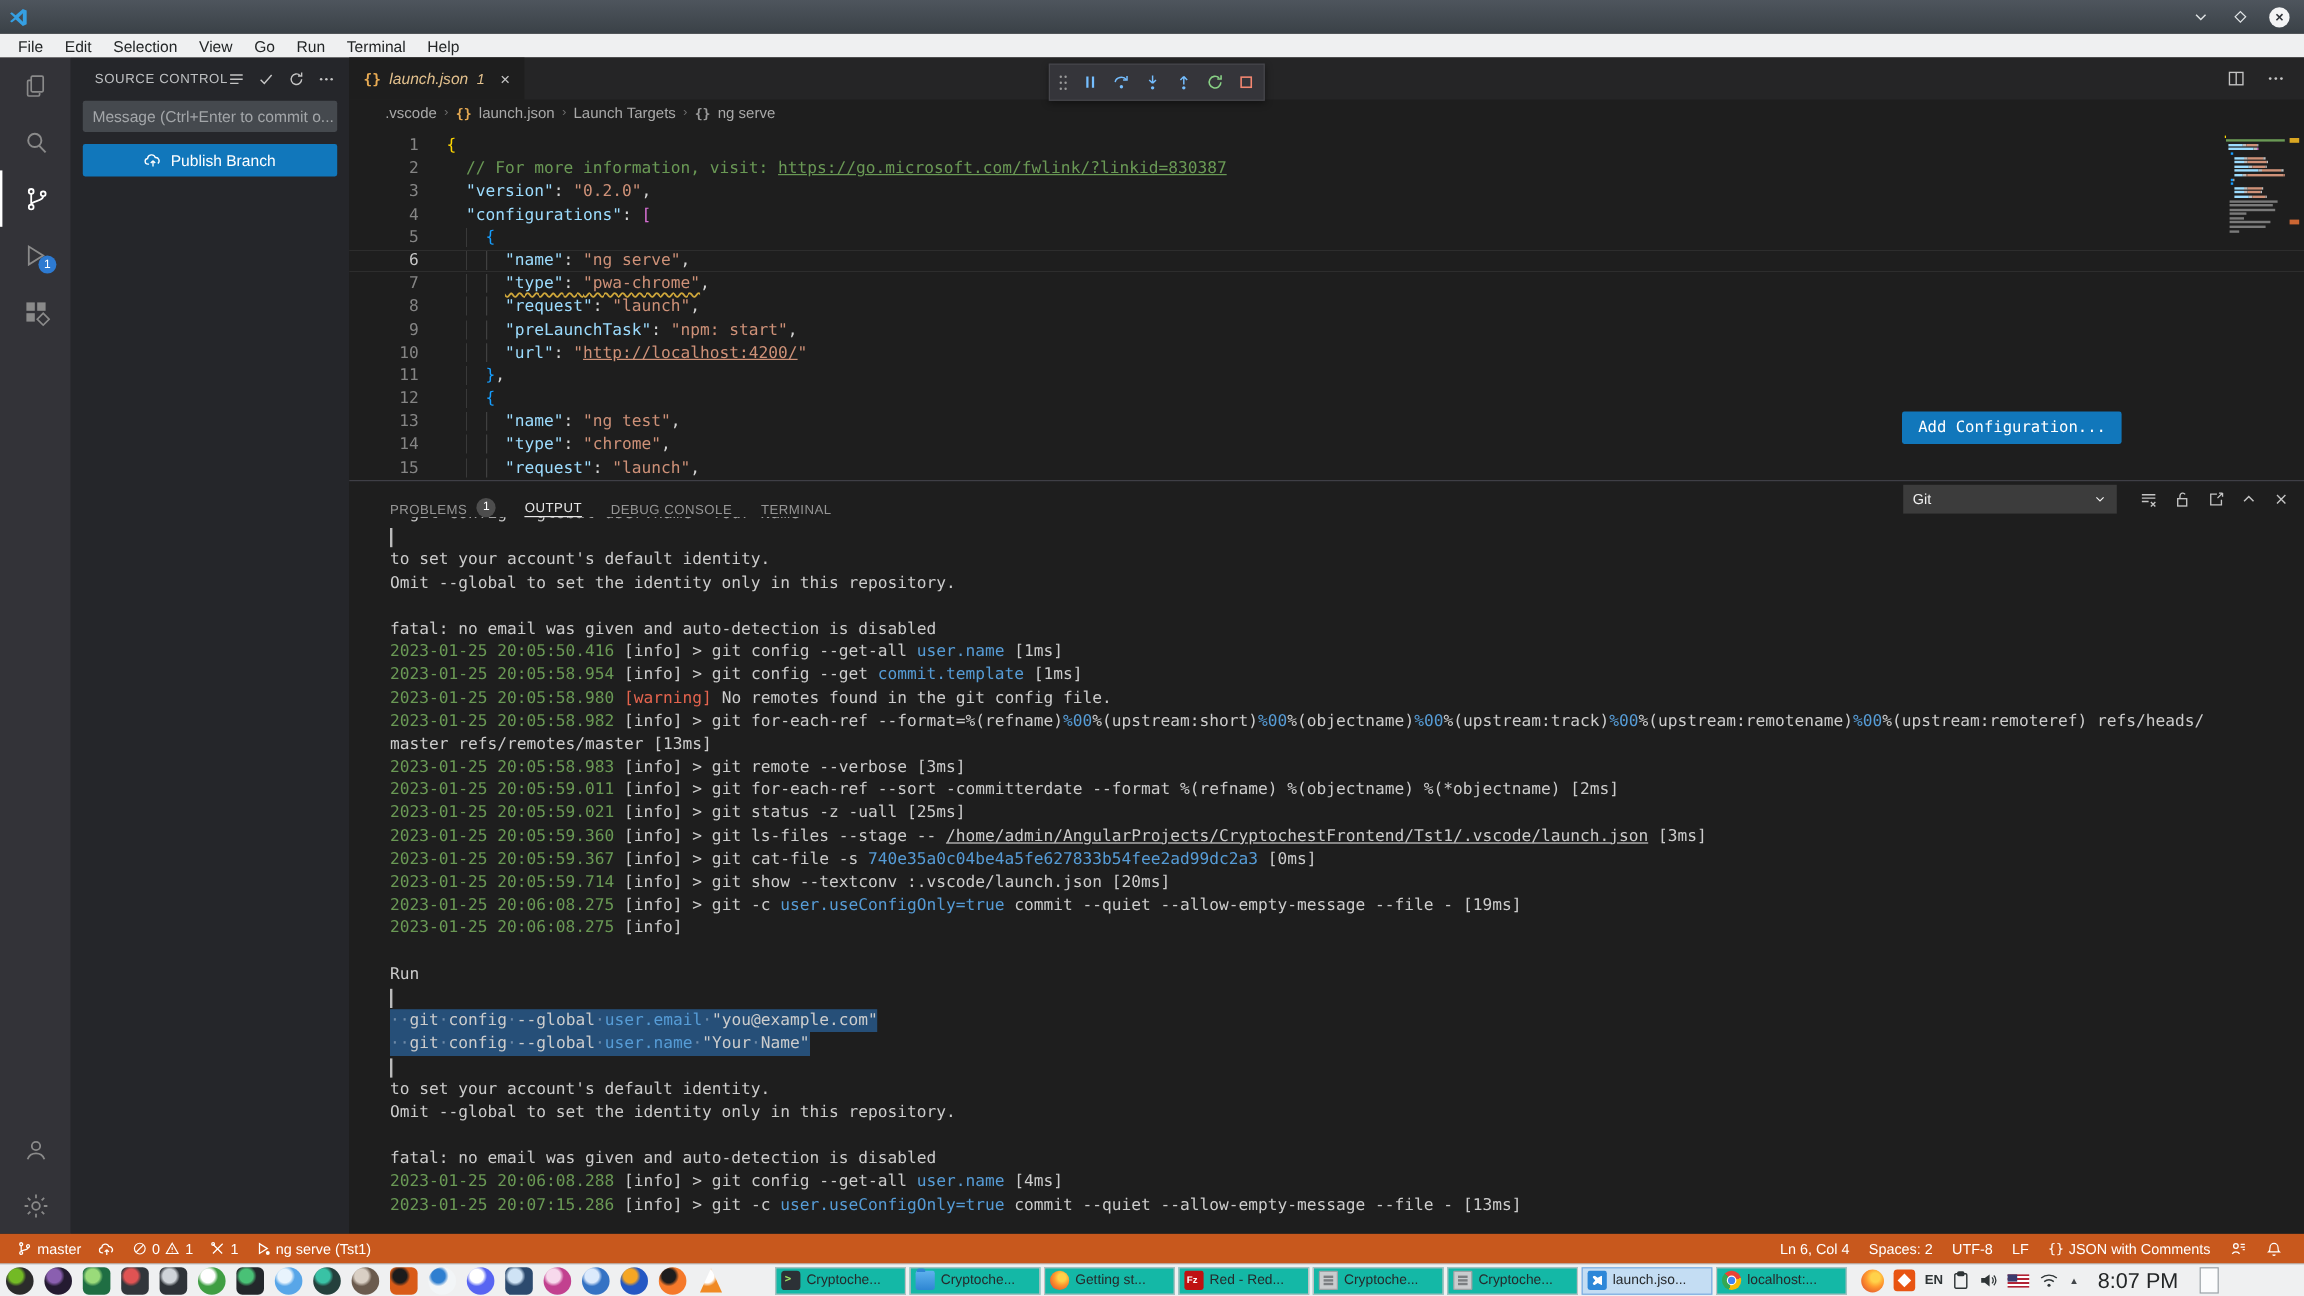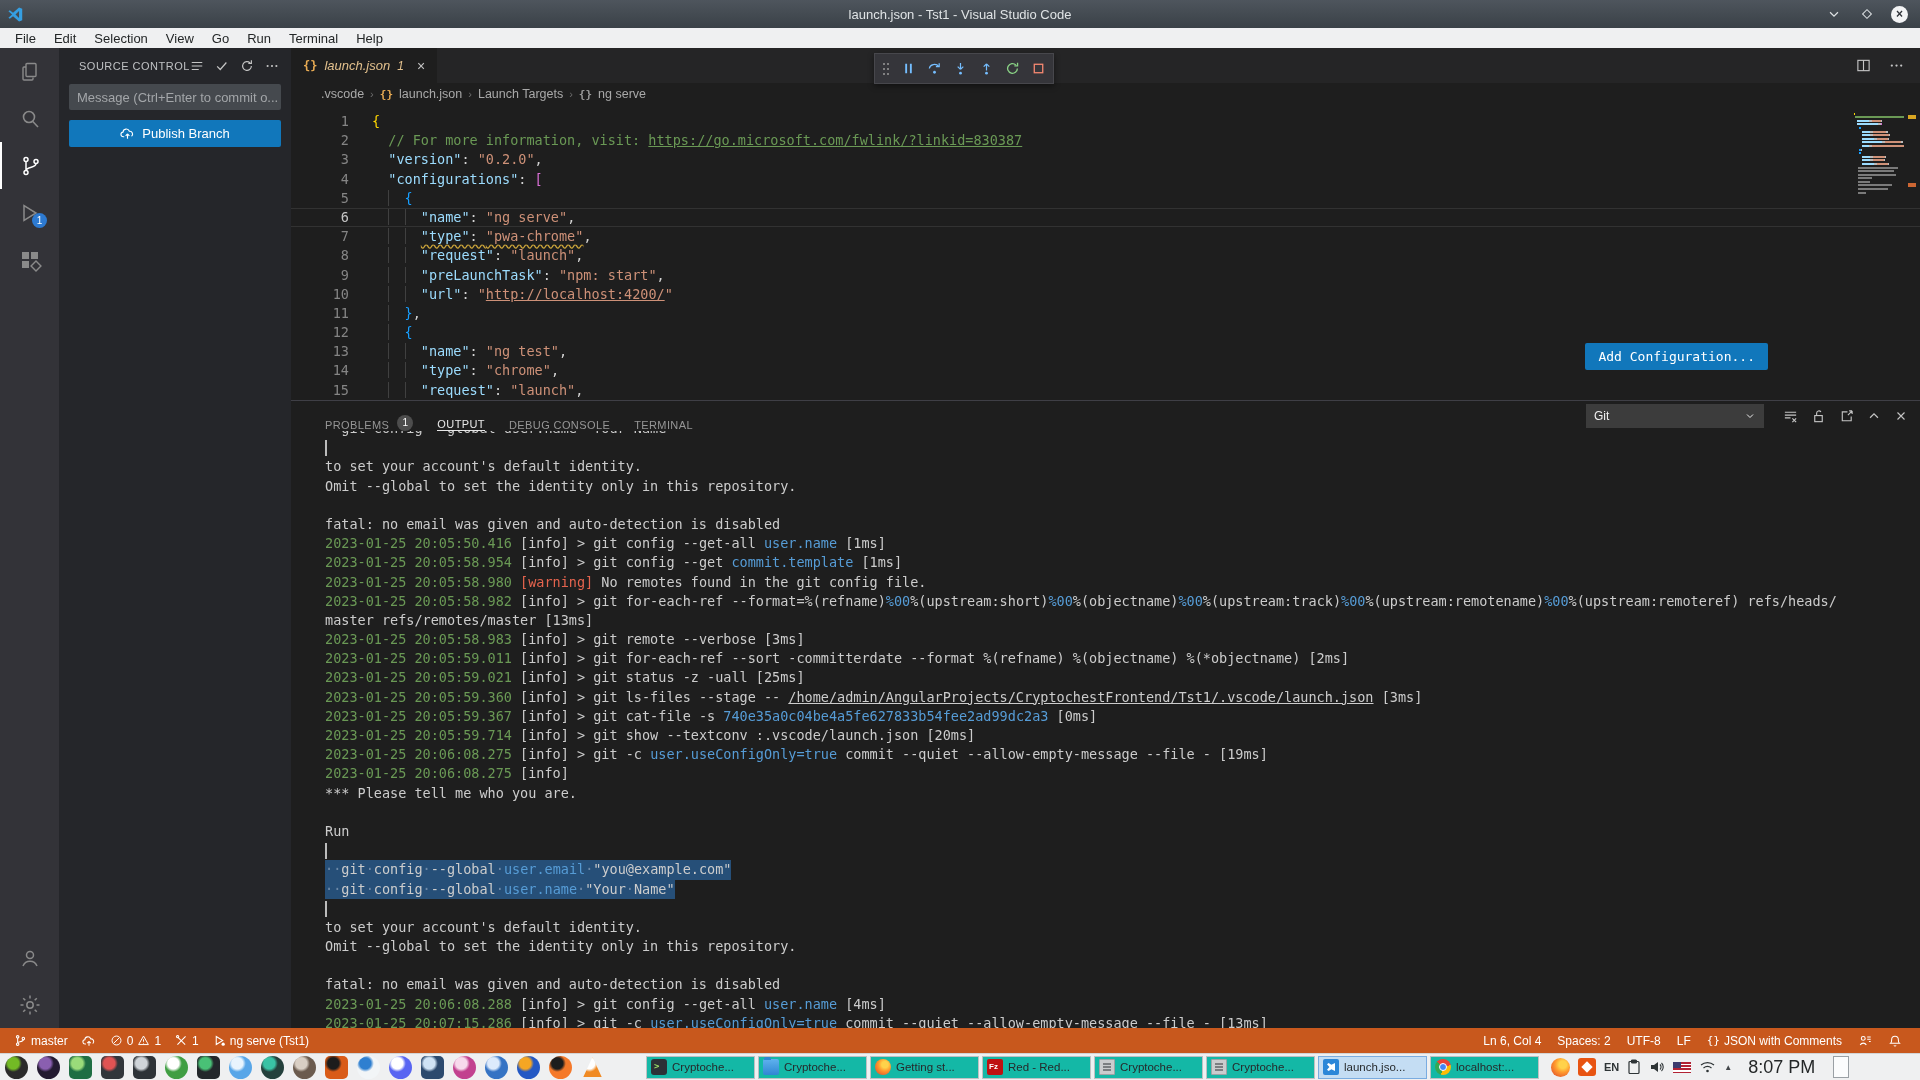--- a/index.html
+++ b/index.html
@@ -130,21 +130,20 @@
 </style>
 </head>
 <body style="--accent: #1177bb; --status: #c8581d; --sel: #264f78;">
 
 <div class="titlebar">
   <span class="tb-logo">
     <svg width="17" height="17" viewBox="0 0 24 24">
         <path fill="#359fe2" d="M17 2l4.5 2v16L17 22l-8.5-7.5L4 18l-2-1.5 5.2-4.5L2 7.5 4 6l4.5 3.5zM17 7l-5 5 5 5z"></path>
       </svg>
   </span>
-  <span class="tb-title">launch.json - Tst1 - Visual Studio Code</span>
   <span class="tb-controls">
     <span class="wc">
       <svg width="14" height="14" viewBox="0 0 16 16" fill="none" stroke="currentColor" stroke-width="1.4">
           <path d="M3.5 6l4.5 4.5L12.5 6"></path>
         </svg>
     </span>
     <span class="wc">
       <svg width="14" height="14" viewBox="0 0 18 18" fill="none" stroke="currentColor" stroke-width="1.3">
           <rect x="5" y="5" width="8" height="8" transform="rotate(45 9 9)"></rect>
         </svg>
@@ -566,21 +565,20 @@
           <div class="out-row"><span class="t-ts">2023-01-25 20:05:58.982 </span><span class="t-d">[info] &gt; git for-each-ref --format=%(refname)</span><span class="t-bl">%00</span><span class="t-d">%(upstream:short)</span><span class="t-bl">%00</span><span class="t-d">%(objectname)</span><span class="t-bl">%00</span><span class="t-d">%(upstream:track)</span><span class="t-bl">%00</span><span class="t-d">%(upstream:remotename)</span><span class="t-bl">%00</span><span class="t-d">%(upstream:remoteref) refs/heads/</span></div>
           <div class="out-row"><span class="t-d">master refs/remotes/master [13ms]</span></div>
           <div class="out-row"><span class="t-ts">2023-01-25 20:05:58.983 </span><span class="t-d">[info] &gt; git remote --verbose [3ms]</span></div>
           <div class="out-row"><span class="t-ts">2023-01-25 20:05:59.011 </span><span class="t-d">[info] &gt; git for-each-ref --sort -committerdate --format %(refname) %(objectname) %(*objectname) [2ms]</span></div>
           <div class="out-row"><span class="t-ts">2023-01-25 20:05:59.021 </span><span class="t-d">[info] &gt; git status -z -uall [25ms]</span></div>
           <div class="out-row"><span class="t-ts">2023-01-25 20:05:59.360 </span><span class="t-d">[info] &gt; git ls-files --stage -- </span><span class="t-d t-ul">/home/admin/AngularProjects/CryptochestFrontend/Tst1/.vscode/launch.json</span><span class="t-d"> [3ms]</span></div>
           <div class="out-row"><span class="t-ts">2023-01-25 20:05:59.367 </span><span class="t-d">[info] &gt; git cat-file -s </span><span class="t-bl">740e35a0c04be4a5fe627833b54fee2ad99dc2a3</span><span class="t-d"> [0ms]</span></div>
           <div class="out-row"><span class="t-ts">2023-01-25 20:05:59.714 </span><span class="t-d">[info] &gt; git show --textconv :.vscode/launch.json [20ms]</span></div>
           <div class="out-row"><span class="t-ts">2023-01-25 20:06:08.275 </span><span class="t-d">[info] &gt; git -c </span><span class="t-bl">user.useConfigOnly=true</span><span class="t-d"> commit --quiet --allow-empty-message --file - [19ms]</span></div>
           <div class="out-row"><span class="t-ts">2023-01-25 20:06:08.275 </span><span class="t-d">[info]</span></div>
-          <div class="out-row"><span class="t-d">*** Please tell me who you are.</span></div>
           <div class="out-row"></div>
           <div class="out-row"><span class="t-d">Run</span></div>
           <div class="out-row cursorbar"></div>
           <div class="out-row"><span class="selbg"><span class="t-ws">··</span><span class="t-d">git</span><span class="t-ws">·</span><span class="t-d">config</span><span class="t-ws">·</span><span class="t-d">--global</span><span class="t-ws">·</span><span class="t-bl">user.email</span><span class="t-ws">·</span><span class="t-d">"you@example.com"</span></span></div>
           <div class="out-row"><span class="selbg"><span class="t-ws">··</span><span class="t-d">git</span><span class="t-ws">·</span><span class="t-d">config</span><span class="t-ws">·</span><span class="t-d">--global</span><span class="t-ws">·</span><span class="t-bl">user.name</span><span class="t-ws">·</span><span class="t-d">"Your</span><span class="t-ws">·</span><span class="t-d">Name"</span></span></div>
           <div class="out-row cursorbar"></div>
           <div class="out-row"><span class="t-d">to set your account's default identity.</span></div>
           <div class="out-row"><span class="t-d">Omit --global to set the identity only in this repository.</span></div>
           <div class="out-row"></div>
           <div class="out-row"><span class="t-d">fatal: no email was given and auto-detection is disabled</span></div>

